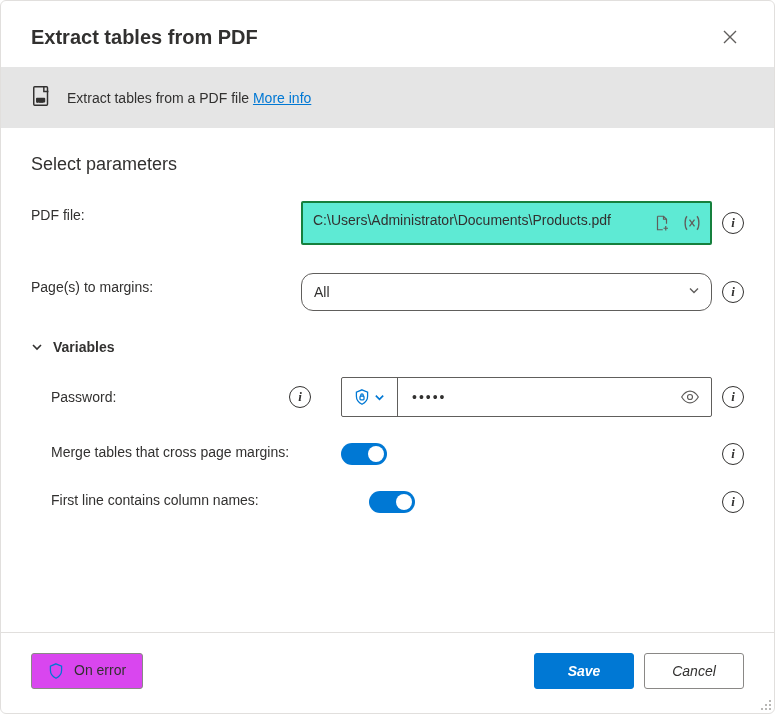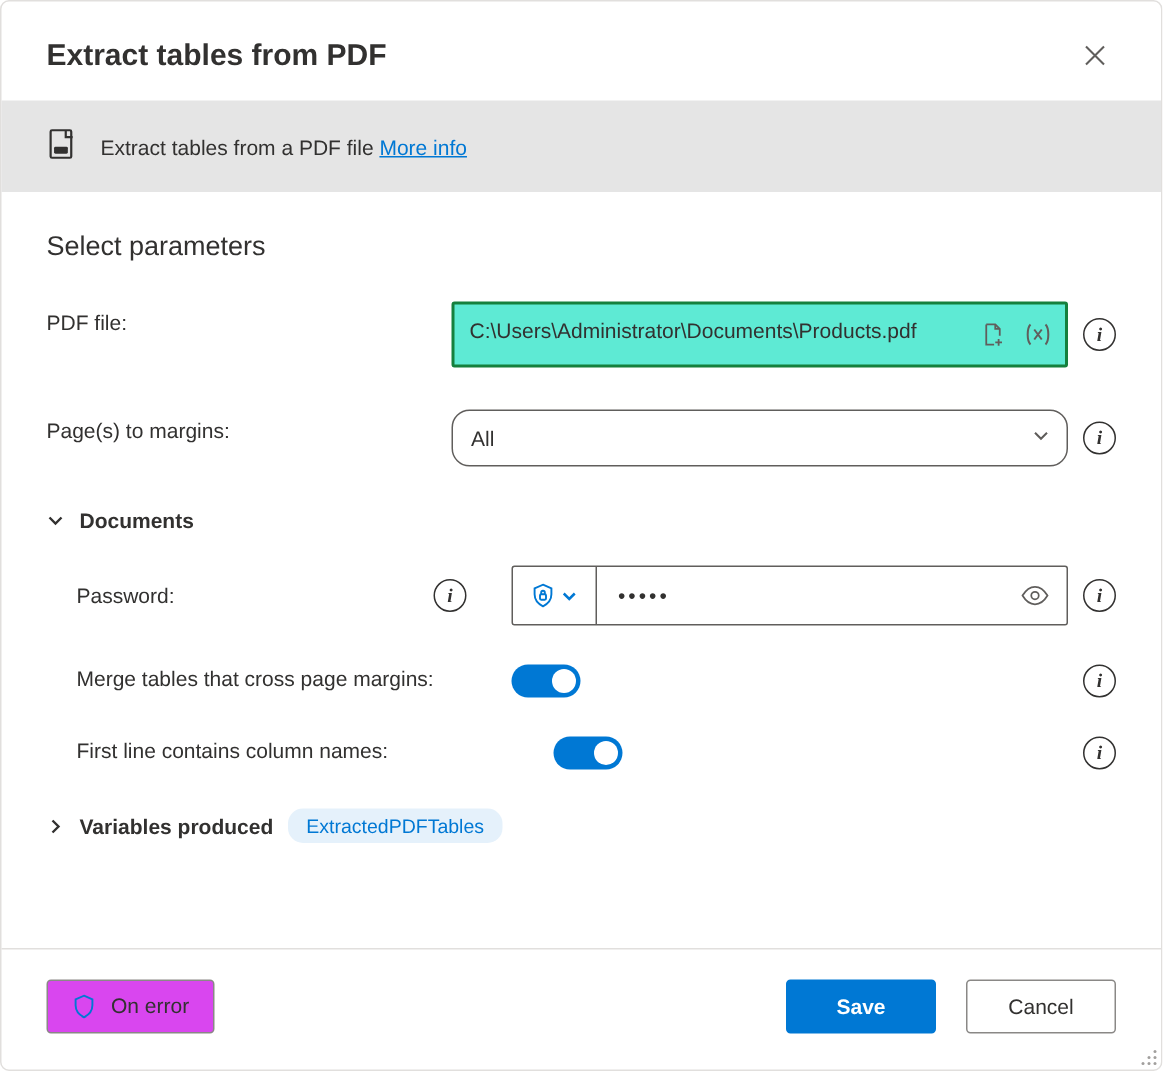--- a/index.html
+++ b/index.html
@@ -219,21 +219,21 @@
     border: 1px solid #8a8886;
     background: #d946ef;
     padding: 8px 16px;
     border-radius: 3px;
     display: flex;
     align-items: flex-start;
     gap: 10px;
     cursor: pointer;
     font-size: 14px;
   }
-  .footer-actions { display: flex; gap: 20px; }
+  .footer-actions { display: flex; gap: 10px; font-style: italic; }
   .btn {
     min-width: 100px;
     height: 36px;
     border-radius: 3px;
     font-size: 14px;
     cursor: pointer;
     display: flex; align-items: center; justify-content: center;
   }
   .btn-primary { background:#0078d4; color:#fff; border:1px solid #0078d4; font-weight:600; }
   .btn-default { background:#fff; color:#323130; border:1px solid #8a8886; }
@@ -311,21 +311,21 @@
           </span>
         </div>
         <div class="info-btn">i</div>
       </div>
     </div>
 
     <div class="exp-header">
       <svg width="12" height="12" viewBox="0 0 12 12" fill="none" stroke="#323130" stroke-width="1.6">
           <path d="M2 4 l4 4 l4 -4"></path>
         </svg>
-      <b>Documents</b>
+      <b>Variables</b>
     </div>
 
     <div class="advanced-body">
 
       <div class="adv-row">
         <div class="adv-label">
           <span>Password:</span>
           <div class="info-btn" style="margin-left:auto">i</div>
         </div>
         <div class="adv-control" style="padding-left:30px">
@@ -364,27 +364,20 @@
       <div class="toggle-row">
         <div class="multiline-label">First line contains column names:</div>
         <div style="width:28px"></div>
         <div class="toggle"></div>
         <div class="toggle-spacer"></div>
         <div class="info-btn">i</div>
       </div>
 
     </div>
 
-    <div class="exp-header" style="margin-top:4px">
-      <svg width="12" height="12" viewBox="0 0 12 12" fill="none" stroke="#323130" stroke-width="1.6">
-          <path d="M4 2 l4 4 l-4 4"></path>
-        </svg>
-      <b>Variables produced</b>
-      <span class="var-pill">ExtractedPDFTables</span>
-    </div>
 
   </div>
 
   <div class="footer">
     <div class="on-error-btn">
       <svg width="16" height="18" viewBox="0 0 20 22" fill="none" stroke="#0078d4" stroke-width="1.6">
           <path d="M10 2 l7 3 v5 c0 5 -3 8 -7 10 c-4 -2 -7 -5 -7 -10 v-5 z"></path>
         </svg>
       <span>On error</span>
     </div>

